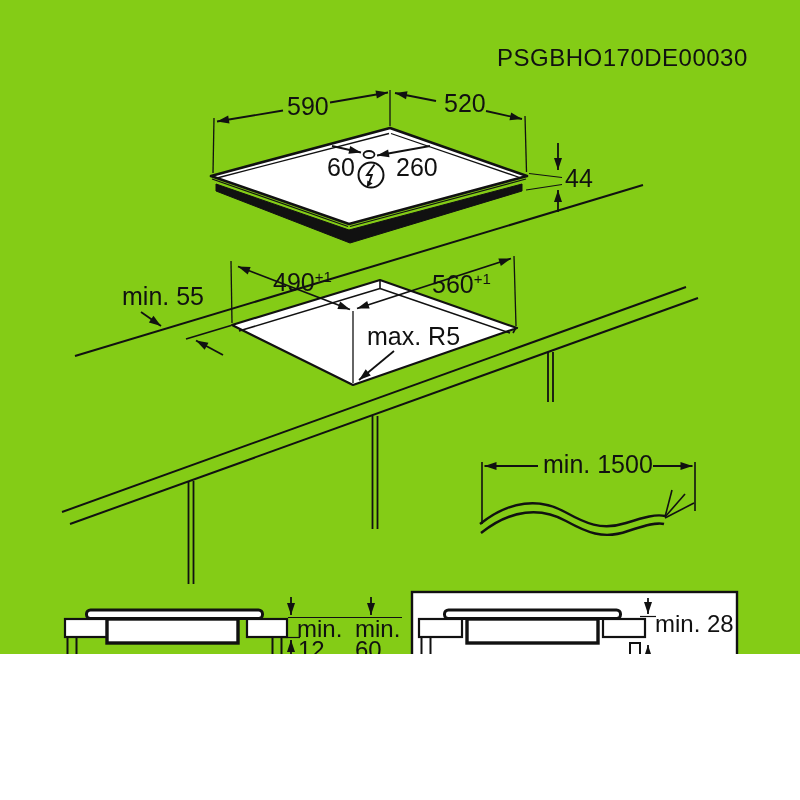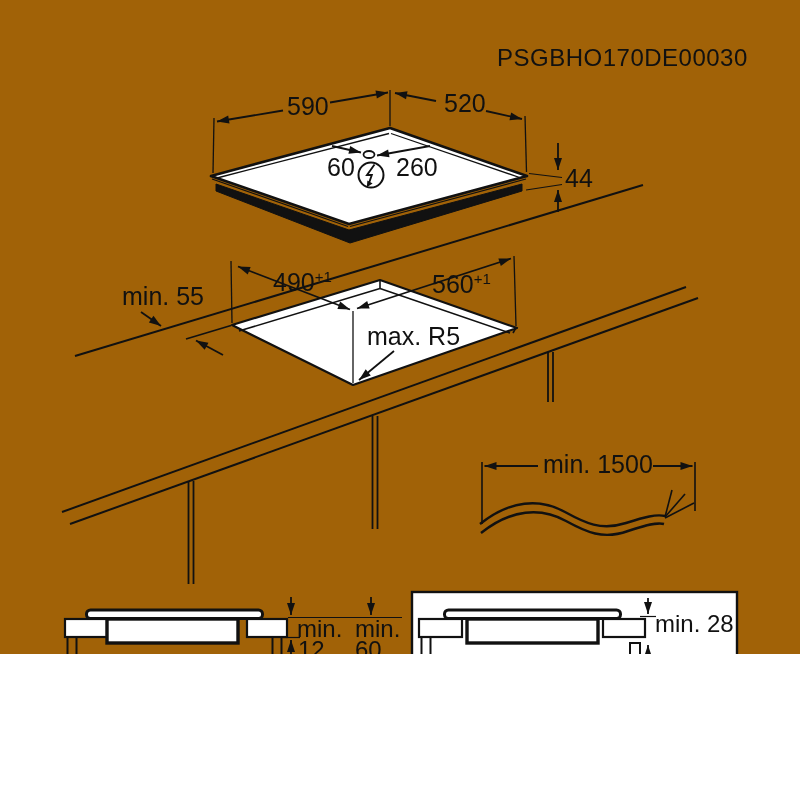--- a/index.html
+++ b/index.html
@@ -1,16 +1,16 @@
 <!DOCTYPE html>
 <html><head>
 <meta charset="utf-8">
 <style>
   html,body{margin:0;padding:0;background:#fff;}
-  #page{position:relative;width:800px;height:654px;background:#a16207;overflow:hidden;
+  #page{position:relative;width:800px;height:654px;background:#84cc16;overflow:hidden;
         font-family:"Liberation Sans", sans-serif;}
   svg{position:absolute;left:0;top:0;}
   svg text{fill:#111;font-family:"Liberation Sans", sans-serif;}
   .ln{stroke:#111;fill:none;}
 </style>
 </head>
 <body>
 
 <div id="page">
 <svg width="800" height="800" viewBox="0 0 800 800">

